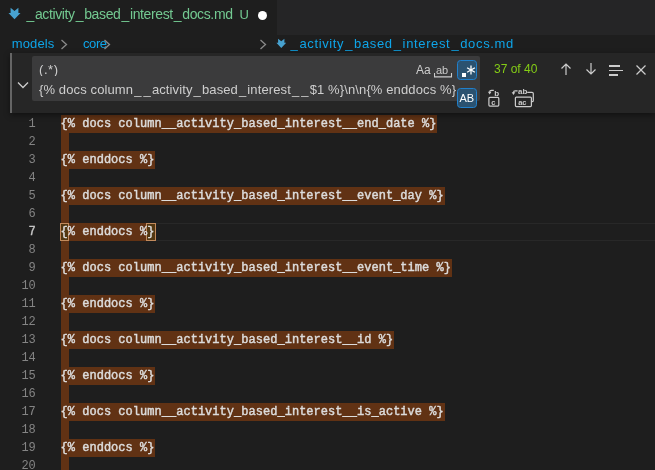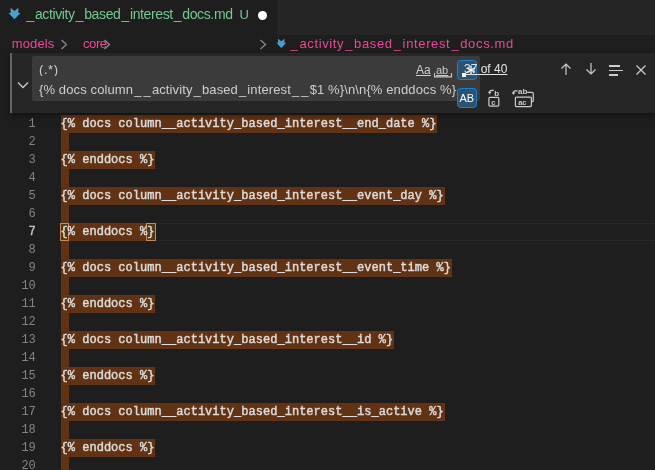--- a/index.html
+++ b/index.html
@@ -1,27 +1,27 @@
 <!DOCTYPE html>
 <html><head><meta charset="utf-8"><style>
   * { margin:0; padding:0; box-sizing:border-box; }
   html,body { width:655px; height:470px; overflow:hidden; background:#1e1e1e;
     font-family:"Liberation Sans",sans-serif; }
   i { font-style:normal; margin:0 1px; }
   .abs { position:absolute; }
-  .uif { font-family:"Liberation Sans",sans-serif;text-decoration:underline; }
+  .uif { font-family:"Liberation Sans",sans-serif; }
   #tabstrip { position:absolute; left:0; top:0; width:655px; height:35px; background:#252526; }
   #tab { position:absolute; left:0; top:0; width:277px; height:35px; background:#1e1e1e;
           }
   #tab .fname { position:absolute; left:25.5px; top:0; line-height:29px; font-size:14px;
          letter-spacing:-0.37px; color:#73c991; }
   #tab .u { position:absolute; left:239.5px; top:0; line-height:29px; font-size:13px; color:#73c991; }
   #tab .dot { position:absolute; left:257.5px; top:10.5px; width:9px; height:9px; border-radius:50%; background:#fff; }
   #crumbs { position:absolute; left:0; top:35px; width:655px; height:18px; background:#1e1e1e;
-      color:#ec4899; font-size:13px; line-height:17px; }
+      color:#0ea5e9; font-size:13px; line-height:17px; }
   .lnum { position:absolute; right:619.2px; width:40px; text-align:right; height:18px; line-height:18px;
       font-family:"Liberation Mono",monospace; font-size:12px; color:#848484; }
   .lnum.act { color:#c6c6c6; -webkit-text-stroke:0.3px #c6c6c6; }
   .hl { position:absolute; height:18px; background:#613214; }
   .code { position:absolute; z-index:2; height:18px; line-height:18px; font-family:"Liberation Mono",monospace;
       font-size:12px; letter-spacing:0.03px; color:#dcdcdc; white-space:pre; -webkit-text-stroke:0.45px #dcdcdc; }
   .curline { position:absolute; left:60.5px; width:594px; height:1px; background:#282828; }
   .bracket { position:absolute; z-index:1; height:18px; background:#523711; border:1px solid #c28a5c; }
   #widget { position:absolute; left:10px; top:53px; width:645px; height:60px; background:#262626;
       box-shadow:0 2px 6px rgba(0,0,0,0.45); }
@@ -131,21 +131,21 @@
 <div class="toggle" style="left:457px;top:60px;width:20px;height:20px">
   <div class="abs" style="left:3.5px;top:11.5px;width:4.5px;height:4.5px;background:#fff"></div>
   <svg class="abs" style="left:7.5px;top:3.5px" width="10" height="10" viewBox="0 0 10 10">
     <g stroke="#fff" stroke-width="1.3">
         <line x1="5" y1="0.5" x2="5" y2="9.5"></line>
     <line x1="1.1" y1="2.75" x2="8.9" y2="7.25"></line>
         <line x1="8.9" y1="2.75" x2="1.1" y2="7.25"></line>
       </g>
   </svg>
 </div>
-<span class="abs uif" style="left:464px;top:62px;font-size:12px;color:#e5e5e5">37 of 40</span>
+<span class="abs uif" style="left:494px;top:62px;font-size:12px;color:#84cc16">37 of 40</span>
 <svg class="abs" style="left:558px;top:61px" width="16" height="16" viewBox="0 0 16 16">
  <g stroke="#cccccc" stroke-width="1.2" fill="none">
       <path d="M8 14 V3 M3.5 7.5 L8 3 L12.5 7.5"></path>
     </g>
   </svg>
 <svg class="abs" style="left:583px;top:61px" width="16" height="16" viewBox="0 0 16 16">
  <g stroke="#cccccc" stroke-width="1.2" fill="none">
       <path d="M8 2 V13 M3.5 8.5 L8 13 L12.5 8.5"></path>
     </g>
   </svg>

